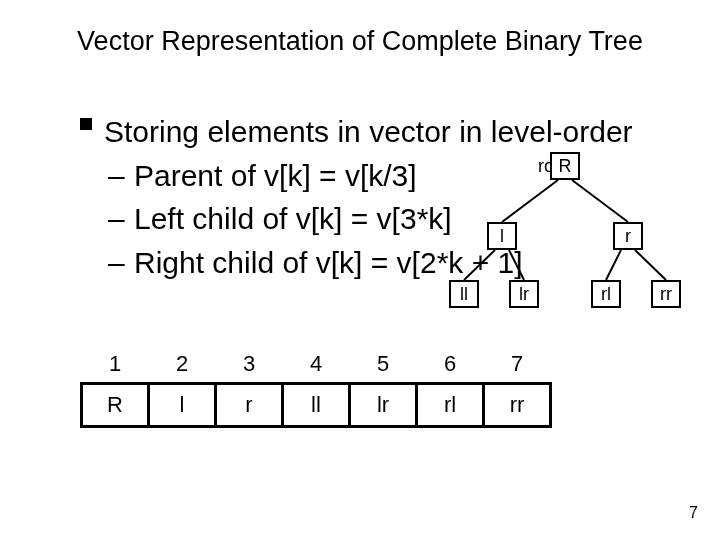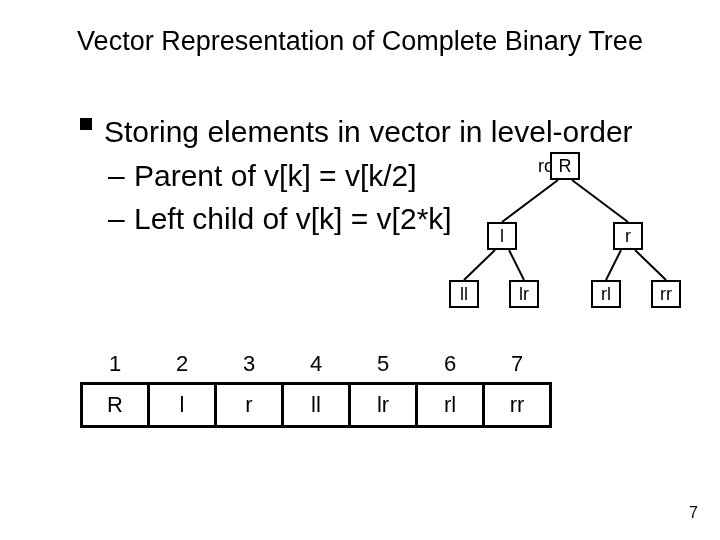--- a/index.html
+++ b/index.html
@@ -115,22 +115,23 @@
 </style>
 </head>
 <body>
 
 <div class="slide">
 
   <div class="title">Vector Representation of Complete Binary Tree</div>
 
   <div class="bullets">
     <div class="b1">Storing elements in vector in level-order</div>
-    <div class="b2">Parent of v[k] = v[k/2]</div>
-    <div class="b2">Left child of v[k] = v[2*k]</div>
+    <div class="b2">Parent of v[k] = v[k/3]</div>
+    <div class="b2">Left child of v[k] = v[3*k]</div>
+    <div class="b2">Right child of v[k] = v[2*k + 1]</div>
   </div>
 
   <svg class="edges">
 
     <line x1="558" y1="180" x2="502" y2="222"></line>
 
     <line x1="572" y1="180" x2="628" y2="222"></line>
 
     <line x1="495" y1="250" x2="464" y2="280"></line>
 

